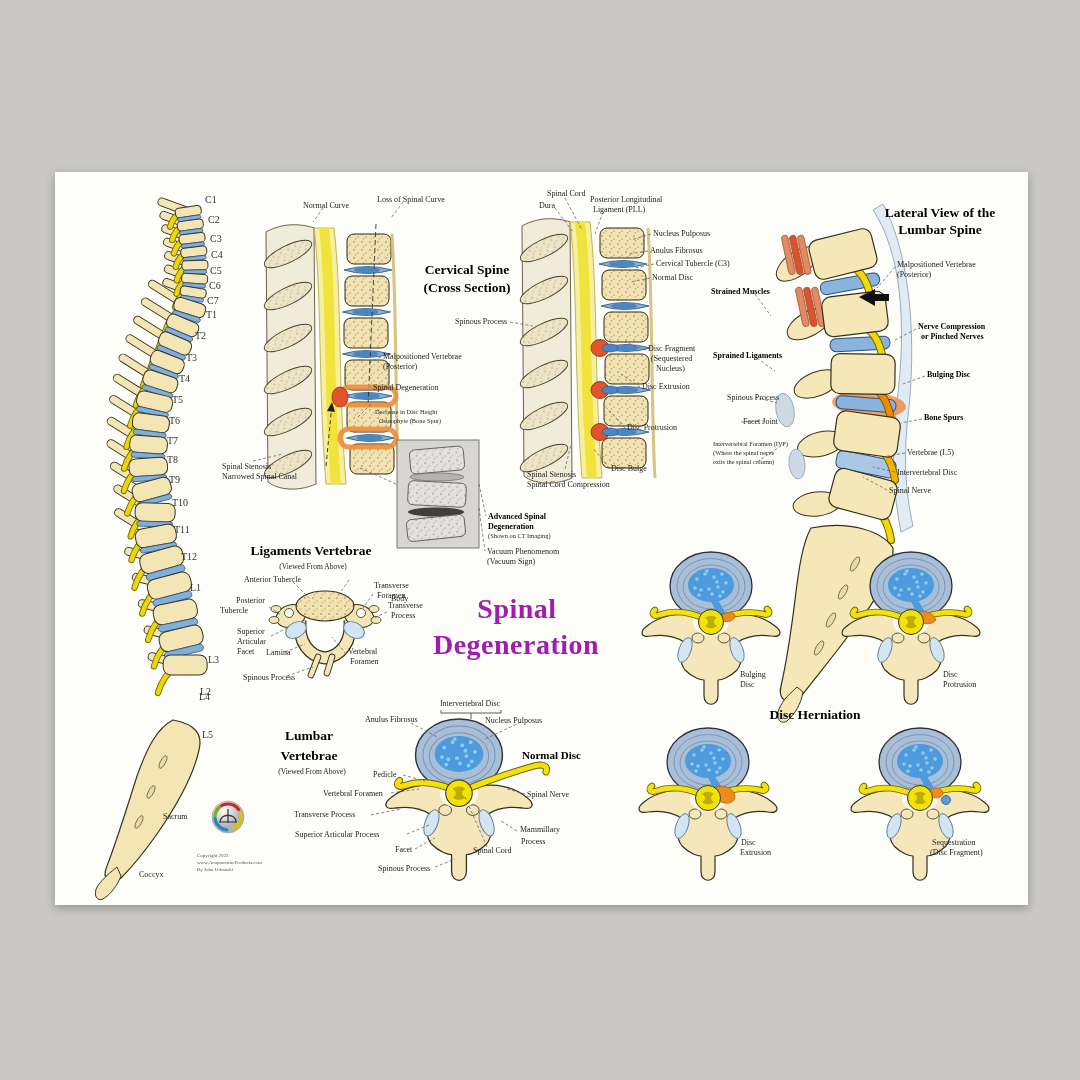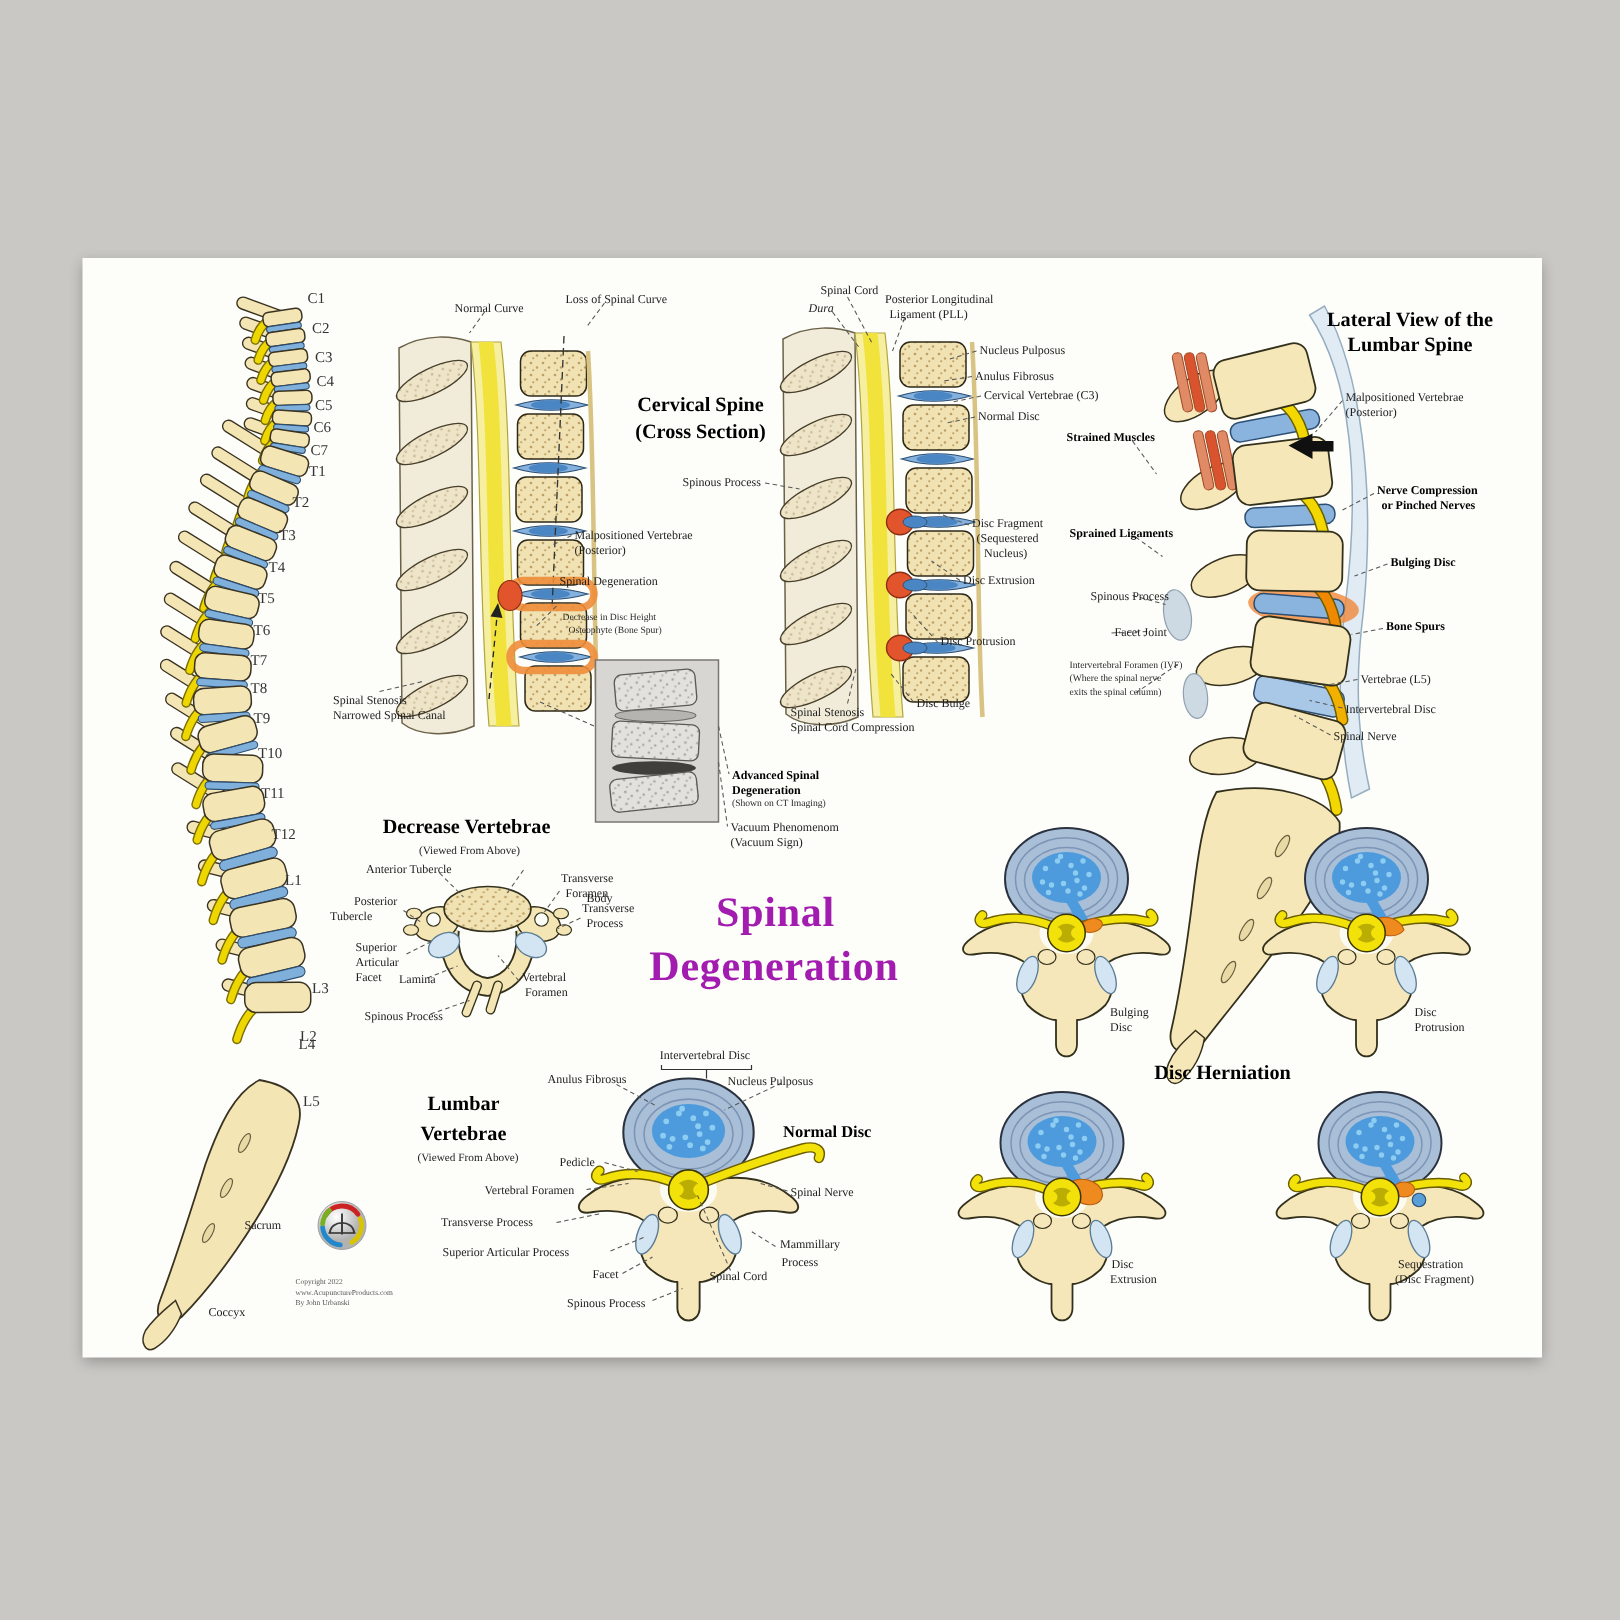--- a/index.html
+++ b/index.html
@@ -562,21 +562,21 @@
           <line x1="164" y1="650" x2="182" y2="650" stroke="#3a3a3a" stroke-width="1.1"></line>
         </g>
       </svg>
 
     <div id="labels">
 
       <span class="ttl" style="left:412px;top:90px">Cervical Spine</span>
       <span class="ttl" style="left:412px;top:108px">(Cross Section)</span>
       <span class="ttl" style="left:885px;top:33px">Lateral View of the</span>
       <span class="ttl" style="left:885px;top:50px">Lumbar Spine</span>
-      <span class="ttl" style="left:256px;top:371px">Decrease Vertebrae</span>
+      <span class="ttl" style="left:256px;top:371px">Ligaments Vertebrae</span>
       <span class="sub" style="left:258px;top:390px">(Viewed From Above)</span>
       <span class="bigttl" style="left:462px;top:421px">Spinal</span>
       <span class="bigttl" style="left:461px;top:457px">Degeneration</span>
       <span class="ttl" style="left:254px;top:556px">Lumbar</span>
       <span class="ttl" style="left:254px;top:576px">Vertebrae</span>
       <span class="sub" style="left:257px;top:595px">(Viewed From Above)</span>
       <span class="nd" style="left:467px;top:577px">Normal Disc</span>
       <span class="ttl" style="left:760px;top:535px">Disc Herniation</span>
 
       <span class="tiny" style="left:142px;top:681px">Copyright 2022</span>
@@ -611,26 +611,26 @@
         <span class="lb" style="left: 248px; top: 30px;">Normal Curve</span>
         <span class="lb" style="left: 322px; top: 24px;">Loss of Spinal Curve</span>
         <span class="lb" style="left: 328px; top: 181px;">Malpositioned Vertebrae</span>
         <span class="lb" style="left: 328px; top: 191px;">(Posterior)</span>
         <span class="lb" style="left: 318px; top: 212px;">Spinal Degeneration</span>
         <span class="lb sm" style="left: 320px; top: 237px;">Decrease in Disc Height</span>
         <span class="lb sm" style="left: 324px; top: 246px;">Osteophyte (Bone Spur)</span>
         <span class="lb" style="left: 167px; top: 291px;">Spinal Stenosis</span>
         <span class="lb" style="left: 167px; top: 301px;">Narrowed Spinal Canal</span>
         <span class="lb" style="left: 492px; top: 18px;">Spinal Cord</span>
-        <span class="lb" style="left: 484px; top: 30px; font-style: italic;">Dura</span>
+        <span class="lb" style="left: 484px; top: 30px;">Dura</span>
         <span class="lb" style="left: 535px; top: 24px;">Posterior Longitudinal</span>
         <span class="lb" style="left: 538px; top: 34px;">Ligament (PLL)</span>
         <span class="lb" style="left: 598px; top: 58px;">Nucleus Pulposus</span>
         <span class="lb" style="left: 595px; top: 75px;">Anulus Fibrosus</span>
-        <span class="lb" style="left: 601px; top: 88px;">Cervical Vertebrae (C3)</span>
+        <span class="lb" style="left: 601px; top: 88px;">Cervical Tubercle (C3)</span>
         <span class="lb" style="left: 597px; top: 102px;">Normal Disc</span>
         <span class="lb" style="left: 400px; top: 146px;">Spinous Process</span>
         <span class="lb" style="left: 593px; top: 173px;">Disc Fragment</span>
         <span class="lb" style="left: 596px; top: 183px;">(Sequestered</span>
         <span class="lb" style="left: 601px; top: 193px;">Nucleus)</span>
         <span class="lb" style="left: 587px; top: 211px;">Disc Extrusion</span>
         <span class="lb" style="left: 572px; top: 252px;">Disc Protrusion</span>
         <span class="lb" style="left: 556px; top: 293px;">Disc Bulge</span>
         <span class="lb" style="left: 472px; top: 299px;">Spinal Stenosis</span>
         <span class="lb" style="left: 472px; top: 309px;">Spinal Cord Compression</span>

